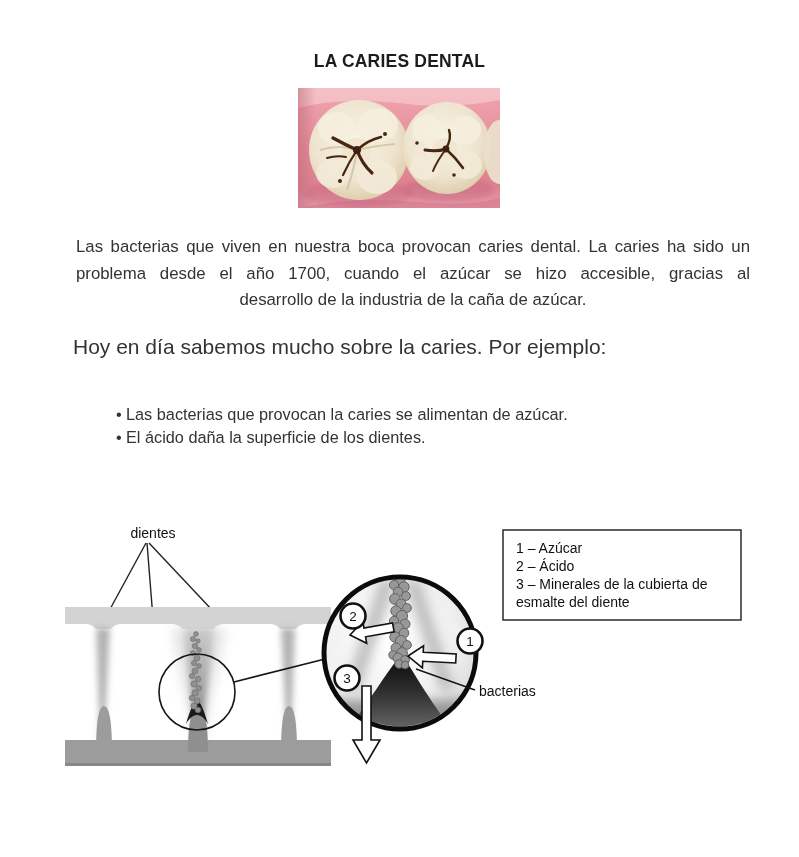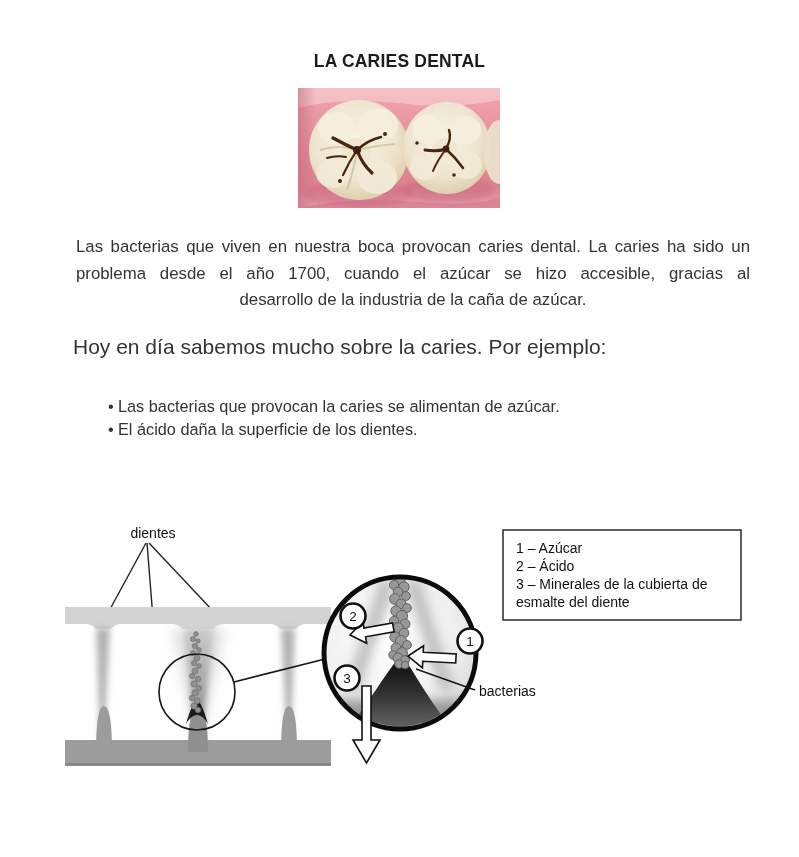--- a/index.html
+++ b/index.html
@@ -6,21 +6,21 @@
   .page{position:relative;width:799px;height:857px;background:#ffffff;overflow:hidden;
         font-family:"Liberation Sans",sans-serif;color:#333333;}
   .doc-title{position:absolute;top:51px;left:0;width:100%;text-align:center;
              font-size:17.5px;font-weight:bold;letter-spacing:.2px;color:#1c1c1c;}
   .photo-wrap{position:absolute;left:298px;top:88px;width:202px;height:120px;}
   .photo-wrap svg{display:block;width:100%;height:100%;}
   .para1{position:absolute;left:76px;top:234px;width:674px;font-size:16.8px;line-height:26.5px;}
   .para1 .jline{text-align:justify;text-align-last:justify;}
   .para1 .lline{text-align:center;}
   .para2{position:absolute;left:64px;top:336px;width:674px;font-size:21px;line-height:22px;margin-left:9px;}
-  .bullets{position:absolute;left:100px;top:387px;margin:8px;padding:0;list-style:none;
+  .bullets{position:absolute;left:100px;top:387px;margin:16px;padding:0;list-style:none;
            font-size:16.3px;line-height:23px;}
   .bullets li{white-space:nowrap;}
   .bullets .dot{display:inline-block;width:10px;color:#333;}
   .diagram-wrap{position:absolute;left:55px;top:505px;width:705px;height:300px;}
   .diagram-wrap svg{display:block;width:100%;height:100%;}
   .diag-text{font-family:"Liberation Sans",sans-serif;font-size:14px;fill:#111111;}
   .marker-num{font-family:"Liberation Sans",sans-serif;font-size:13.5px;fill:#111111;}
 </style>
 </head>
 <body>

